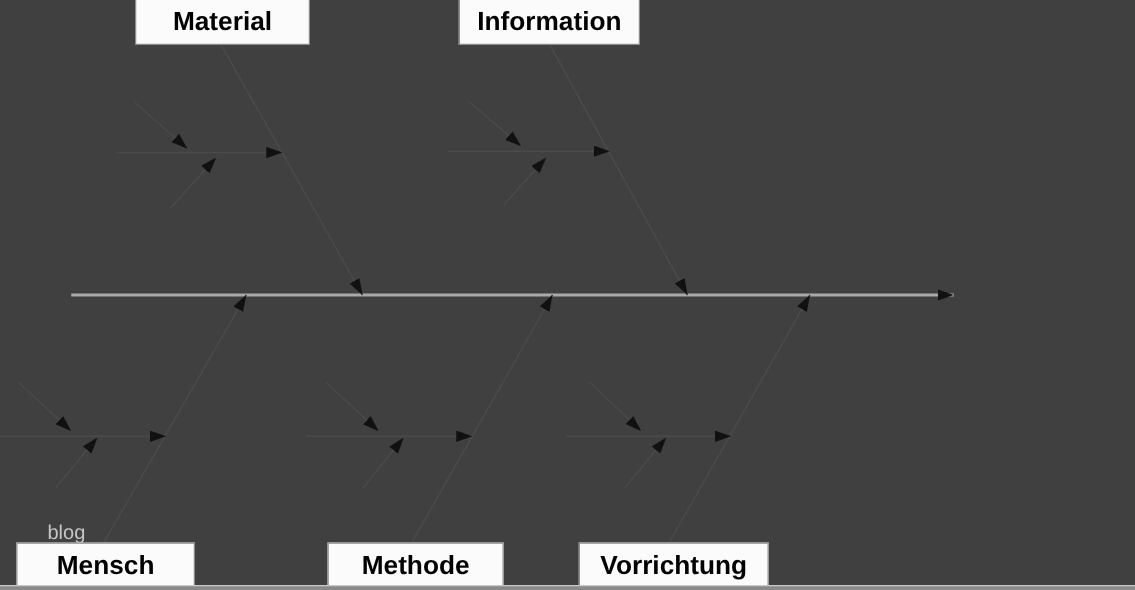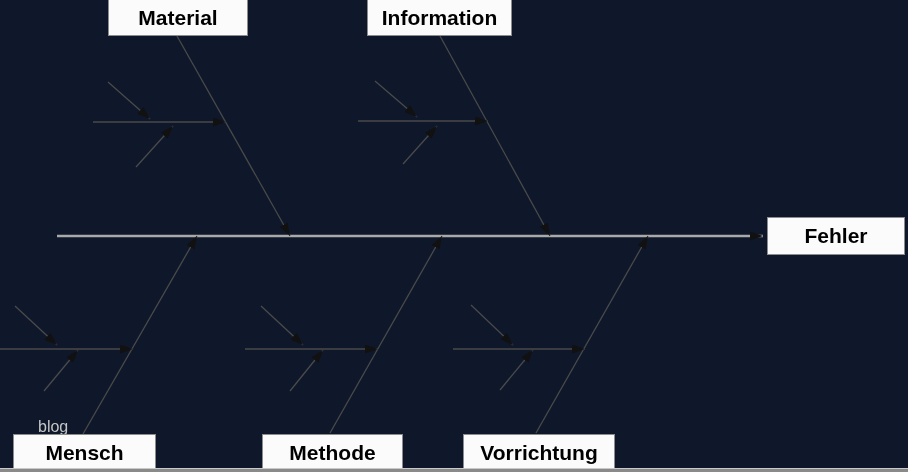--- a/index.html
+++ b/index.html
@@ -1,20 +1,20 @@
 <!DOCTYPE html>
 <html><head>
 <meta charset="utf-8">
 <style>
   html, body { margin: 0; padding: 0; background: #e9e9e9; }
   #stage {
     position: relative;
     width: 908px;
     height: 472px;
-    background: #0f172a;
+    background: #404040;
     overflow: hidden;
     font-family: "Liberation Sans", sans-serif;
   }
   #diagram-svg {
     position: absolute;
     left: 0; top: 0;
     width: 908px; height: 472px;
   }
   .label-box {
     position: absolute;
@@ -107,18 +107,17 @@
   <div id="box-material" class="label-box top-box">Material</div>
 
   <div id="box-information" class="label-box top-box">Information</div>
 
   <div id="box-mensch" class="label-box bottom-box">Mensch</div>
 
   <div id="box-methode" class="label-box bottom-box">Methode</div>
 
   <div id="box-vorrichtung" class="label-box bottom-box">Vorrichtung</div>
 
-  <div id="box-fehler" class="label-box">Fehler</div>
 
   <div id="watermark">blog</div>
 
   <div id="bottom-bar"></div>
 </div>
 
 </body></html>

